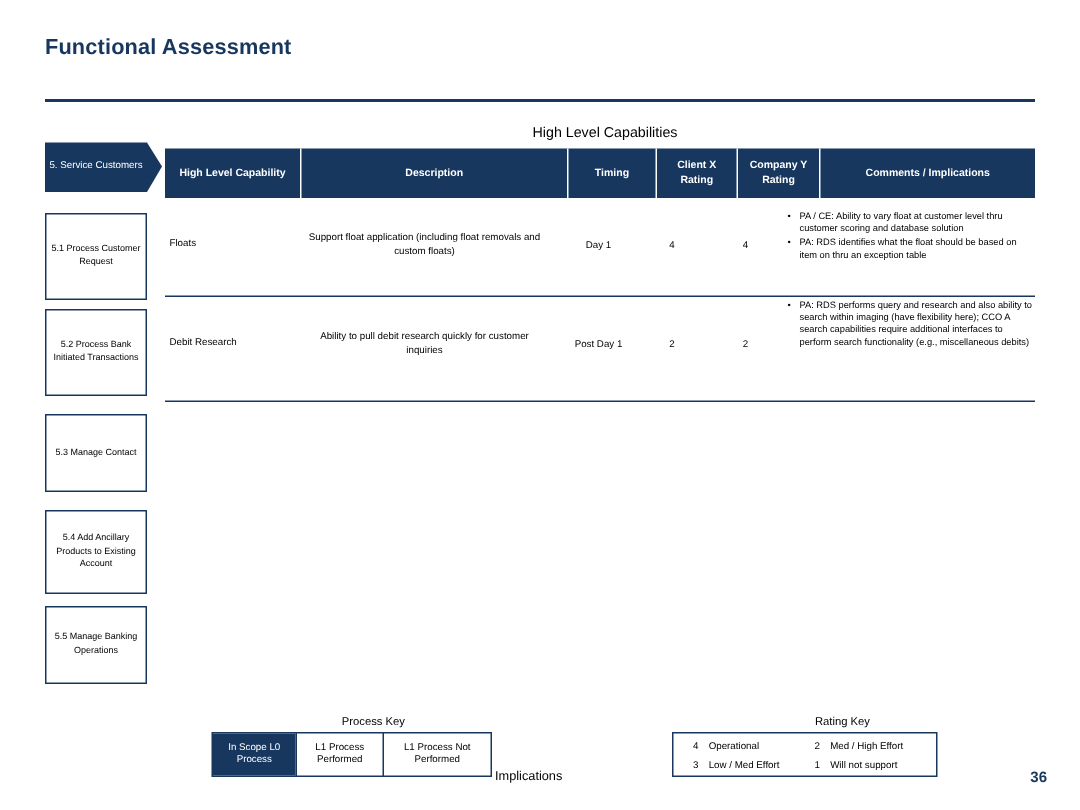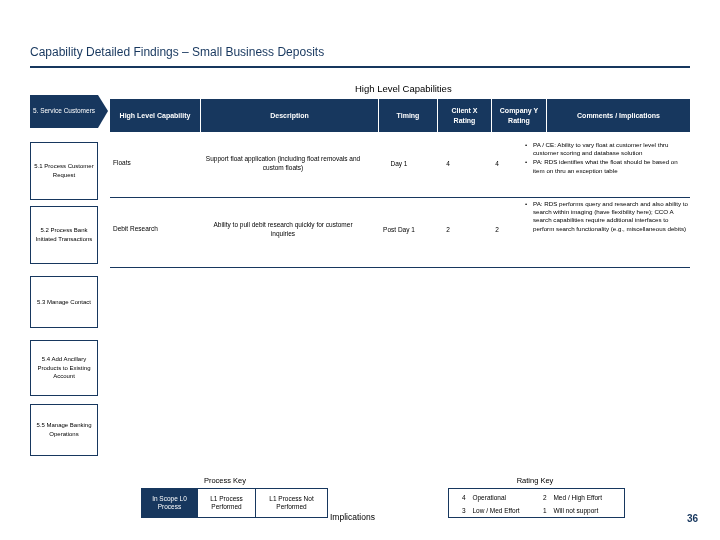--- a/index.html
+++ b/index.html
@@ -174,21 +174,21 @@
     position: absolute;
     left: -2px;
     top: 0;
   }
 
   
   .key-label {
     position: absolute;
     font-size: 7.5px;
     color: #000;
-    text-align: center;
+    text-align: right;
   }
   .key-box {
     position: absolute;
     border: 1px solid #17375E;
     box-sizing: border-box;
     background: #ffffff;
   }
   .key-cell {
     position: absolute;
     font-size: 6.5px;
@@ -230,21 +230,21 @@
     font-size: 10px;
     font-weight: bold;
     color: #17375E;
   }
 </style>
 </head>
 <body>
 
 <div class="slide">
 
-  <div class="subtitle">Capability Detailed Findings – Small Business Deposits</div>
+  <div class="title">Functional Assessment</div>
   <div class="header-rule"></div>
 
   <div class="hl-caps-label">High Level Capabilities</div>
 
   <div class="left-tab">
     <span>5. Service Customers</span>
     <span class="tri"></span>
   </div>
 
   <div class="row-box" style="top:142px; height:58px;">

